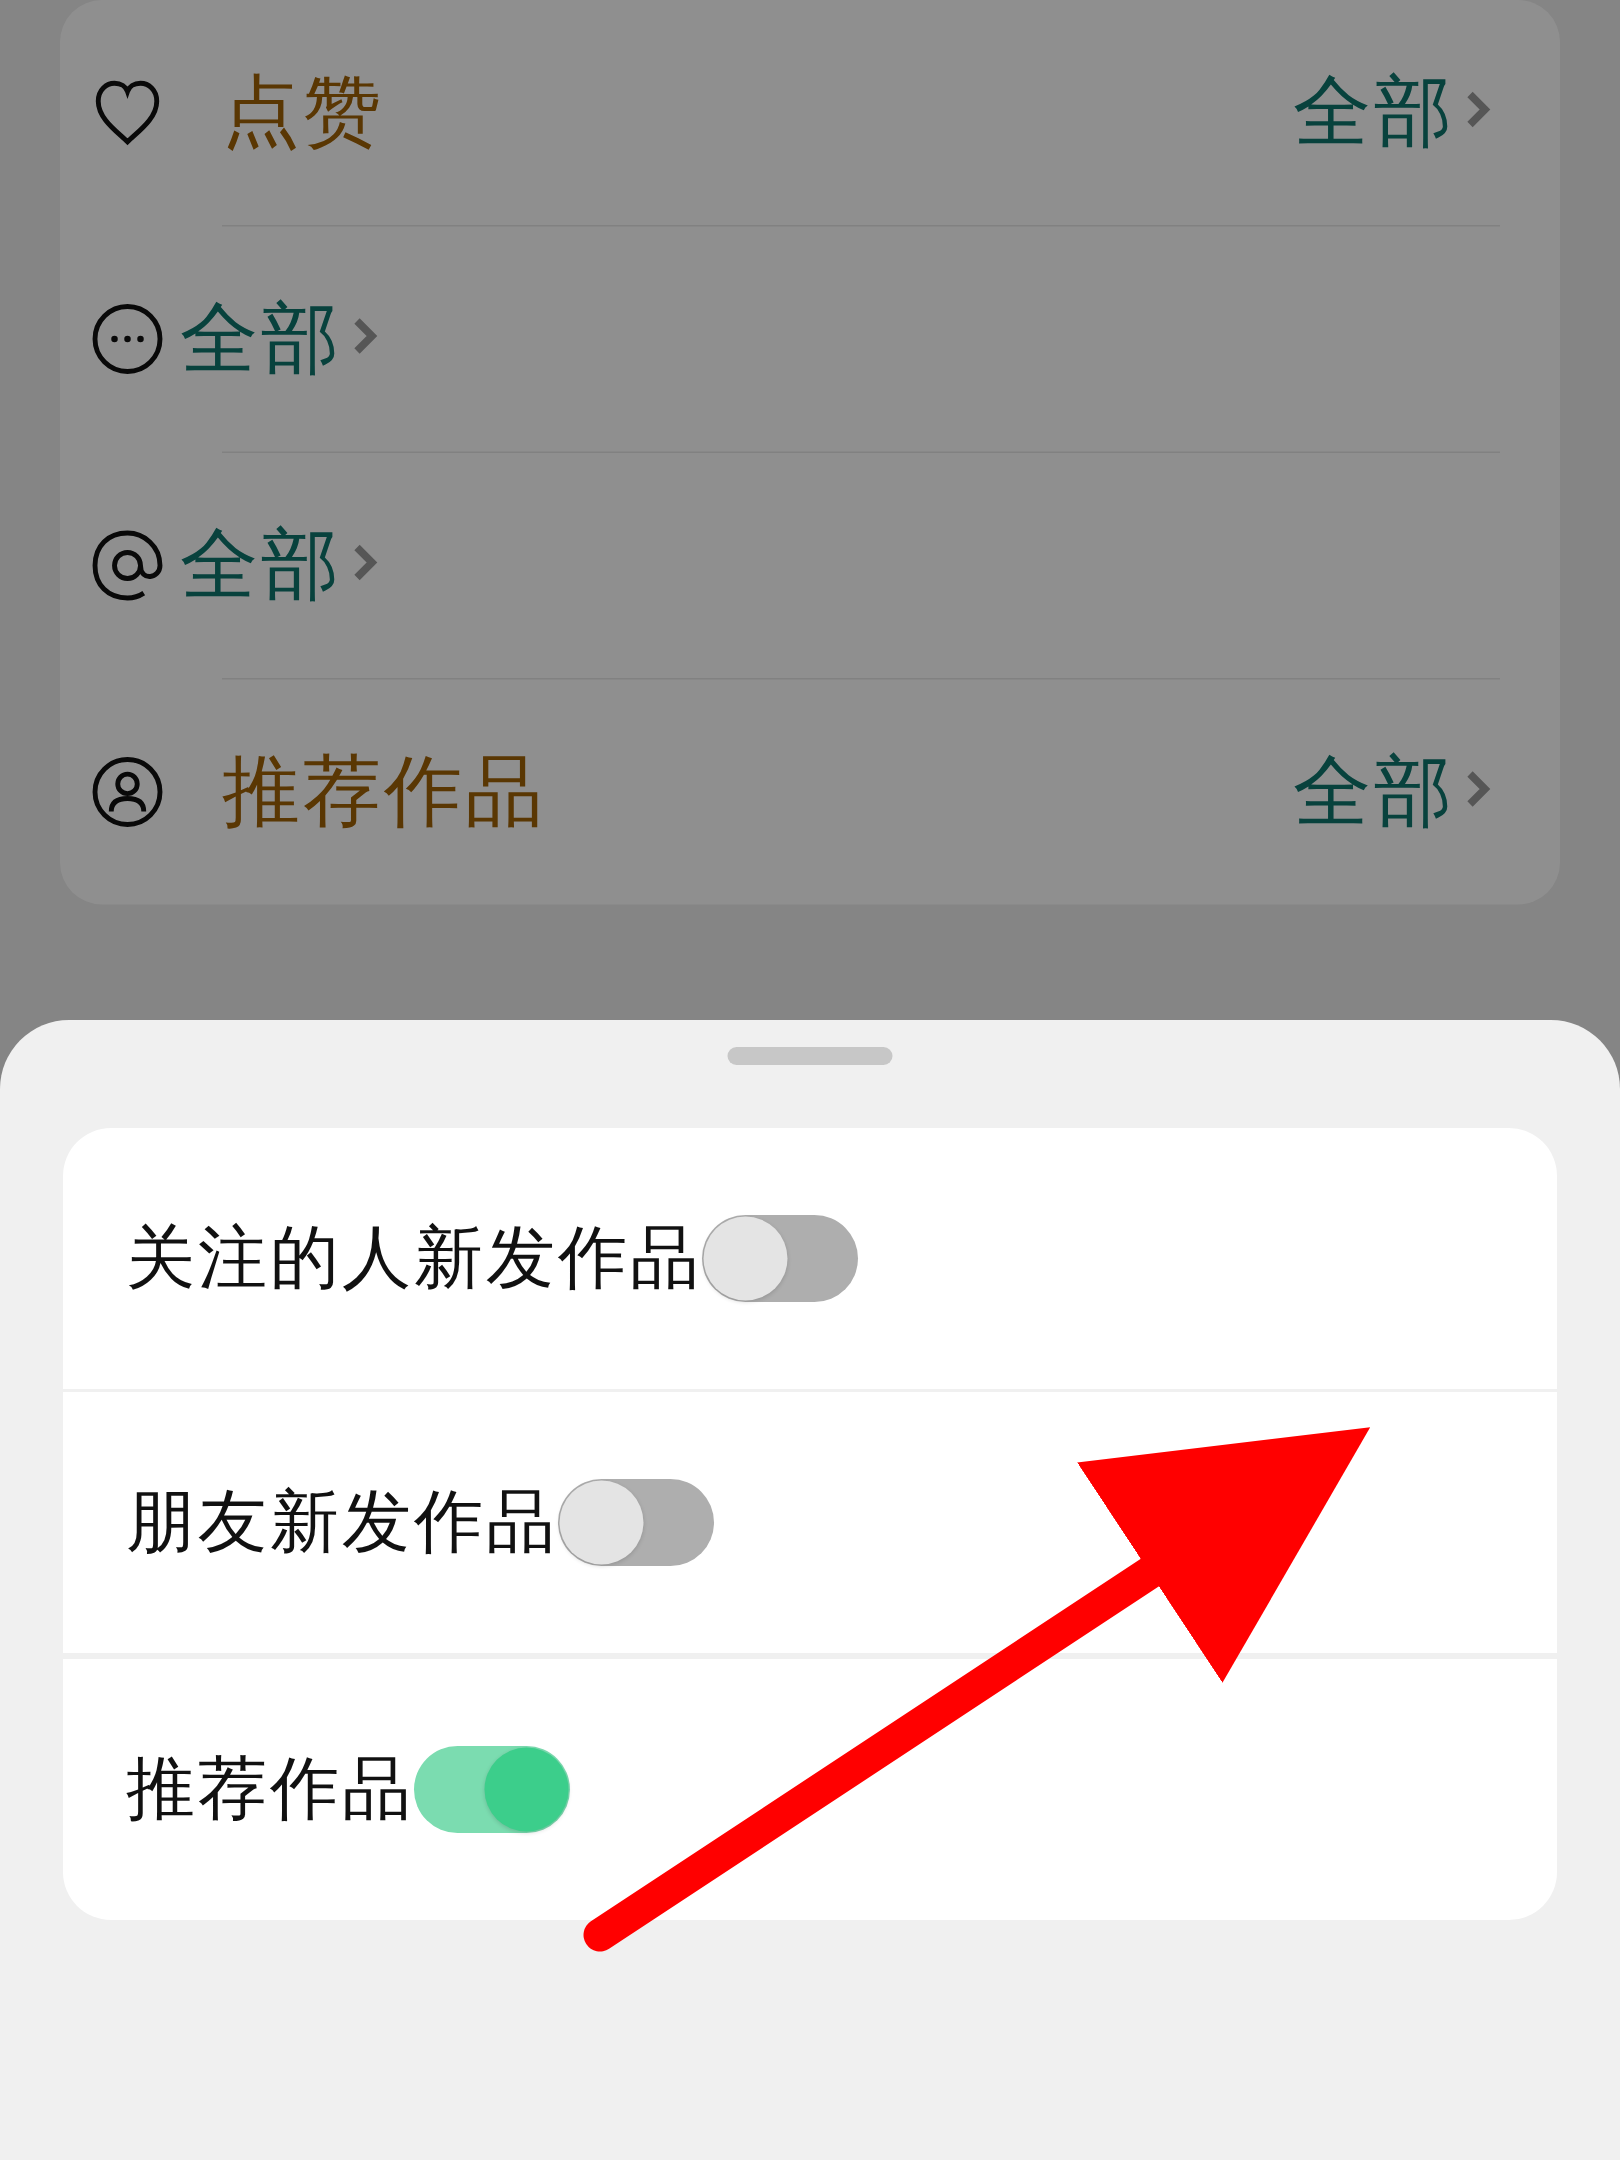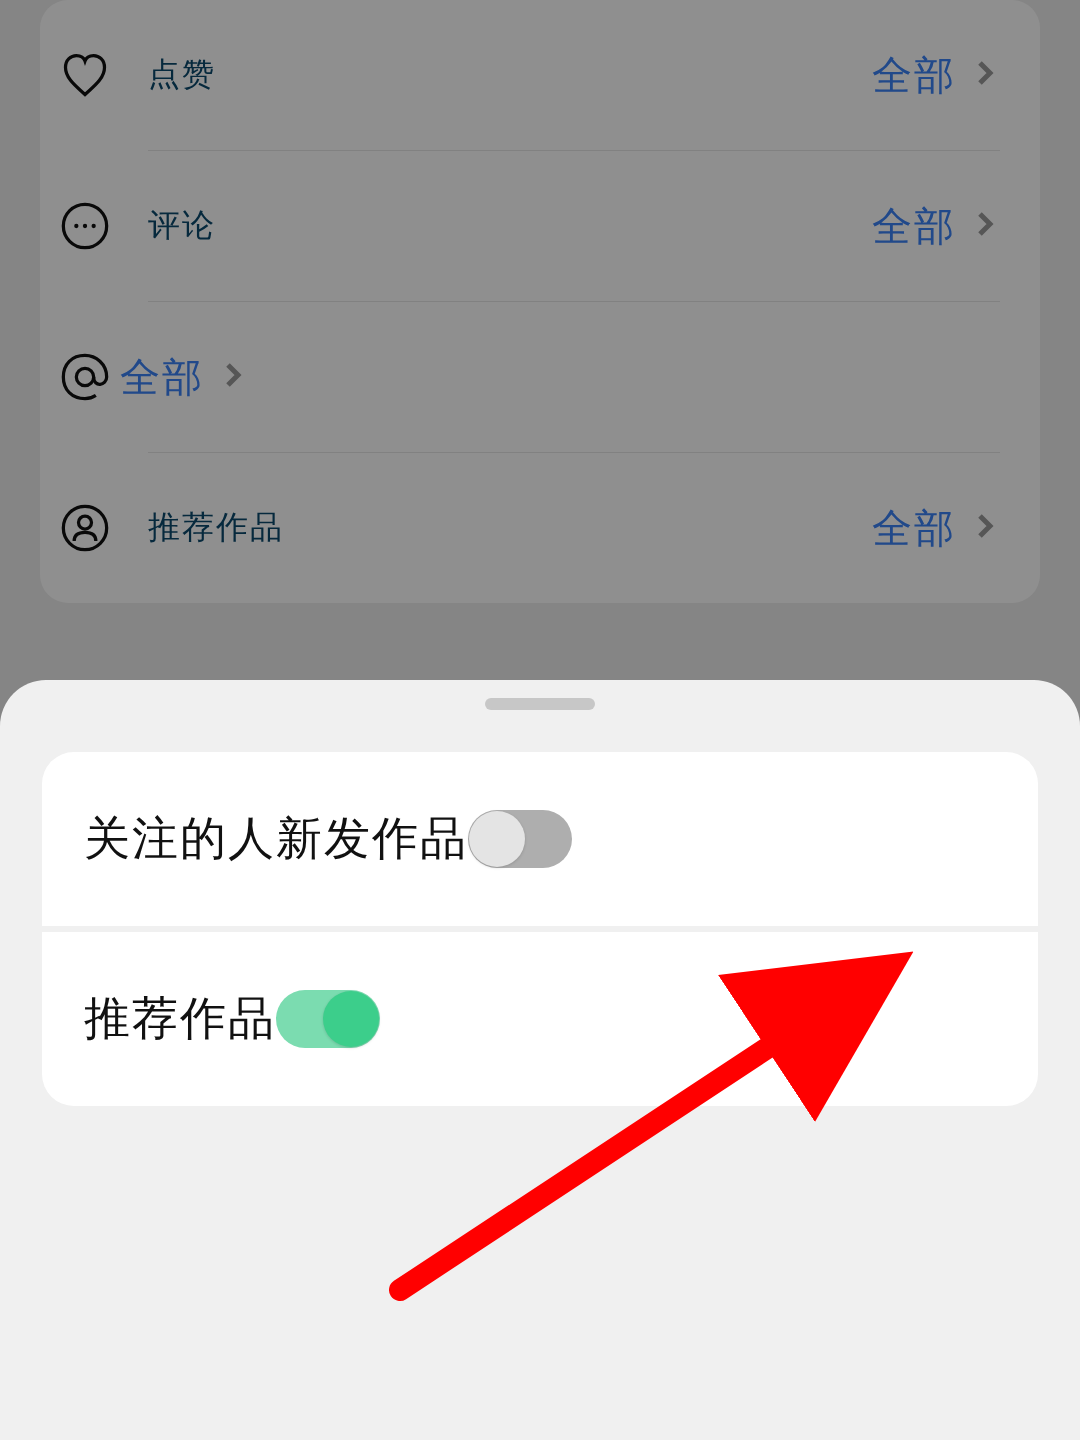--- a/index.html
+++ b/index.html
@@ -28,30 +28,29 @@
   .bg-icon {
     width: 70px;
     display: flex;
     justify-content: center;
     align-items: center;
     color: #111;
   }
   .bg-icon svg { width: 52px; height: 52px; stroke: #111; stroke-width: 3; fill: none; }
   .bg-label {
     flex: 1;
-    font-size: 32px;
-    color: #0c4a6e;
+    font-size: 52px;
+    color: #a16207;
     padding-left: 28px;
     letter-spacing: 2px;
   }
   .bg-value {
-    font-size: 40px;
-    color: #3b82f6;
+    font-size: 52px;
+    color: #0f766e;
     letter-spacing: 2px;
-    margin-right: 14px;
   }
   .bg-chevron svg { width: 30px; height: 30px; stroke: #9a9a9a; stroke-width: 4; fill: none; }
   .bg-divider {
     height: 1px;
     background: #e6e6e6;
     margin-left: 108px;
     margin-right: 40px;
   }
 
   
@@ -150,21 +149,20 @@
 
   <div class="bg-row">
     <span class="bg-icon">
       <svg viewBox="0 0 48 48">
           <circle cx="24" cy="24" r="20"></circle>
           <circle cx="16" cy="24" r="2" fill="#111" stroke="none"></circle>
           <circle cx="24" cy="24" r="2" fill="#111" stroke="none"></circle>
           <circle cx="32" cy="24" r="2" fill="#111" stroke="none"></circle>
         </svg>
     </span>
-    <span class="bg-label">评论</span>
     <span class="bg-value">全部</span>
     <span class="bg-chevron">
       <svg viewBox="0 0 24 24">
           <polyline points="8,4 16,12 8,20"></polyline>
         </svg>
     </span>
   </div>
   <div class="bg-divider"></div>
 
   <div class="bg-row">
@@ -210,20 +208,26 @@
   <div class="sheet-card">
 
     <div class="sheet-row">
       <span class="sheet-label">关注的人新发作品</span>
       <span class="toggle off">
           <span class="knob"></span>
         </span>
     </div>
     <div class="sheet-divider"></div>
 
+    <div class="sheet-row">
+      <span class="sheet-label">朋友新发作品</span>
+      <span class="toggle off">
+          <span class="knob"></span>
+        </span>
+    </div>
     <div class="sheet-divider"></div>
 
     <div class="sheet-divider"></div>
 
     <div class="sheet-row">
       <span class="sheet-label">推荐作品</span>
       <span class="toggle on">
           <span class="knob"></span>
         </span>
     </div>

